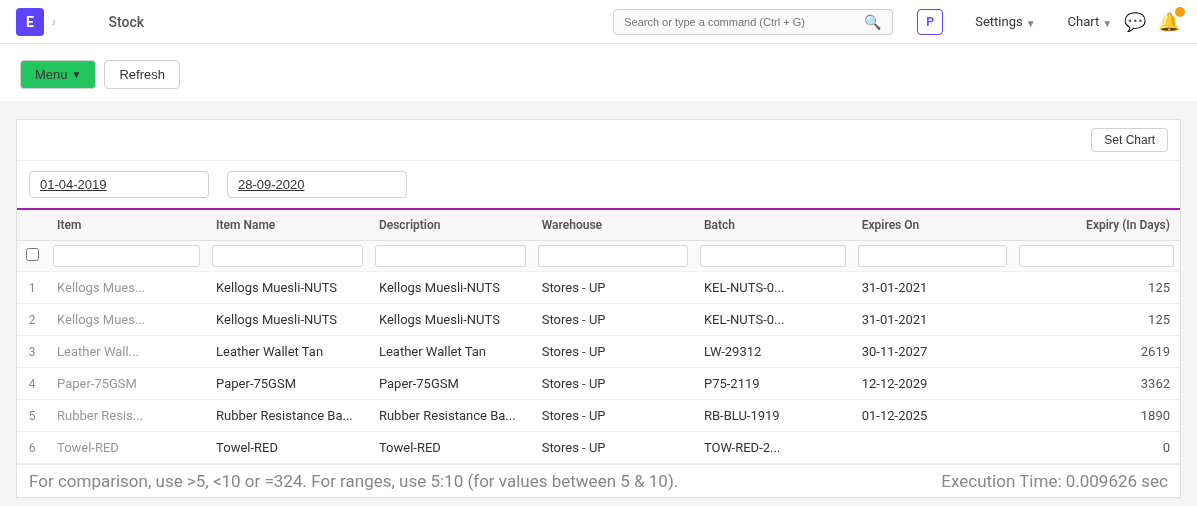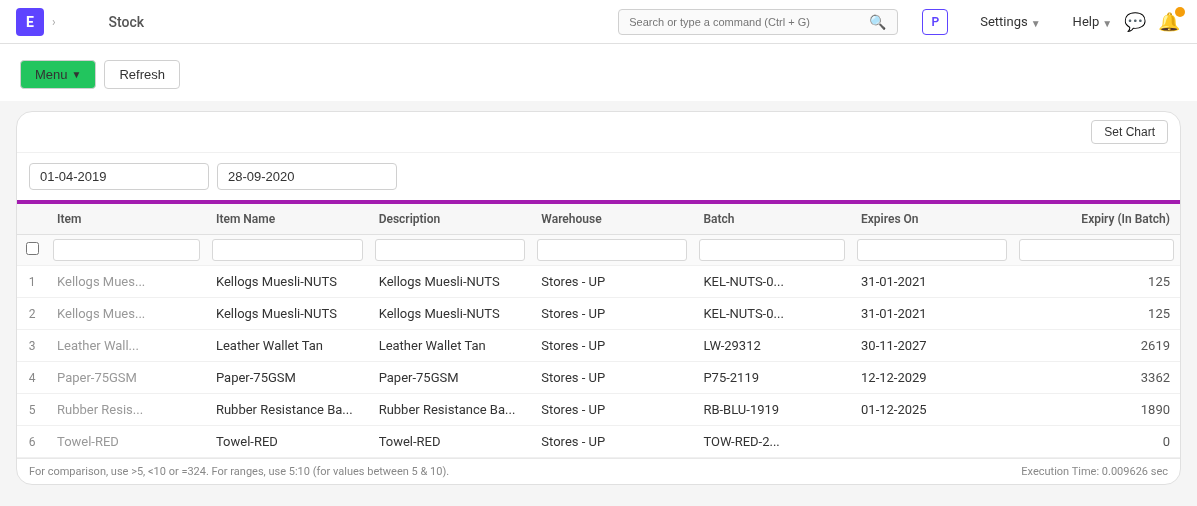--- a/index.html
+++ b/index.html
@@ -47,36 +47,36 @@
     .header-actions { display: flex; gap: 8px; }
     .btn {
       padding: 6px 14px; border-radius: 4px; font-size: 13px; cursor: pointer;
       border: 1px solid #d0d0d0; background: #22c55e; color: #333; display: flex; align-items: center; gap: 4px;
     }
     .btn-refresh { background: #fff; }
     .btn .caret { font-size: 10px; }
 
     
     .main-content {
-      margin: 10px 16px; background: #fff; border: 1px solid #e0e0e0; border-radius: 16px;
+      margin: 18px 16px; background: #fff; border: 1px solid #e0e0e0; border-radius: 0;
     }
 
     
     .set-chart-bar {
       display: flex; justify-content: flex-end; padding: 8px 12px;
       border-bottom: 1px solid #f0f0f0;
     }
     .btn-set-chart {
       padding: 4px 12px; border: 1px solid #d0d0d0; border-radius: 4px;
       background: #fff; color: #333; font-size: 12px; cursor: pointer;
     }
 
     
     .filter-row {
-      display: flex; gap: 8px; padding: 10px 12px; border-bottom: 4px solid #a21caf;
+      display: flex; gap: 18px; padding: 10px 12px; border-bottom: 2px solid #a21caf; text-decoration: underline;
     }
     .filter-input {
       padding: 5px 10px; border: 1px solid #d0d0d0; border-radius: 4px;
       font-size: 13px; color: #333; background: #fff; width: 180px;
     }
 
     
     .table-container { overflow-x: auto; }
     table { width: 100%; border-collapse: collapse; }
     thead tr { background: #f7f7f7; }
@@ -96,21 +96,21 @@
       width: 100%; padding: 3px 6px; border: 1px solid #d8d8d8; border-radius: 3px;
       font-size: 12px; outline: none; background: #fff;
     }
     .checkbox-cell { width: 30px; text-align: center; }
     .row-num { color: #888; font-size: 12px; width: 30px; text-align: center; }
     .text-muted { color: #999; }
 
     
     .table-footer {
       display: flex; justify-content: space-between; padding: 6px 12px;
-      border-top: 1px solid #e8e8e8; font-size: 11px; color: #888;
+      border-top: 1px solid #e8e8e8; font-size: 17px; color: #888;
     }
   </style>
 </head>
 <body>
 
 <nav class="topnav">
   <div class="nav-logo">E</div>
   <span class="nav-chevron">›</span>
   <span class="nav-breadcrumb">Stock</span>
 
@@ -119,21 +119,21 @@
     <span class="nav-search-icon">🔍</span>
   </div>
 
   <div class="nav-right">
     <div class="nav-btn-p">P</div>
     <div class="nav-link">
       <span>Settings</span>
       <span class="caret">▼</span>
     </div>
     <div class="nav-link">
-      <span>Help</span>
+      <span>Chart</span>
       <span class="caret">▼</span>
     </div>
     <div class="nav-icon-btn">💬</div>
     <div class="nav-icon-btn">
       🔔
       <div class="nav-badge"></div>
     </div>
   </div>
 </nav>
 
@@ -162,21 +162,21 @@
     <table>
       <thead>
         <tr>
           <th class="checkbox-cell"></th>
           <th>Item</th>
           <th>Item Name</th>
           <th>Description</th>
           <th>Warehouse</th>
           <th>Batch</th>
           <th>Expires On</th>
-          <th class="right">Expiry (In Batch)</th>
+          <th class="right">Expiry (In Days)</th>
         </tr>
 
         <tr class="filter-row-table">
           <td class="checkbox-cell">
             <input type="checkbox" style="">
           </td>
           <td><input class="col-filter-input" type="text" style=""></td>
           <td><input class="col-filter-input" type="text" style=""></td>
           <td><input class="col-filter-input" type="text" style=""></td>
           <td><input class="col-filter-input" type="text" style=""></td>

